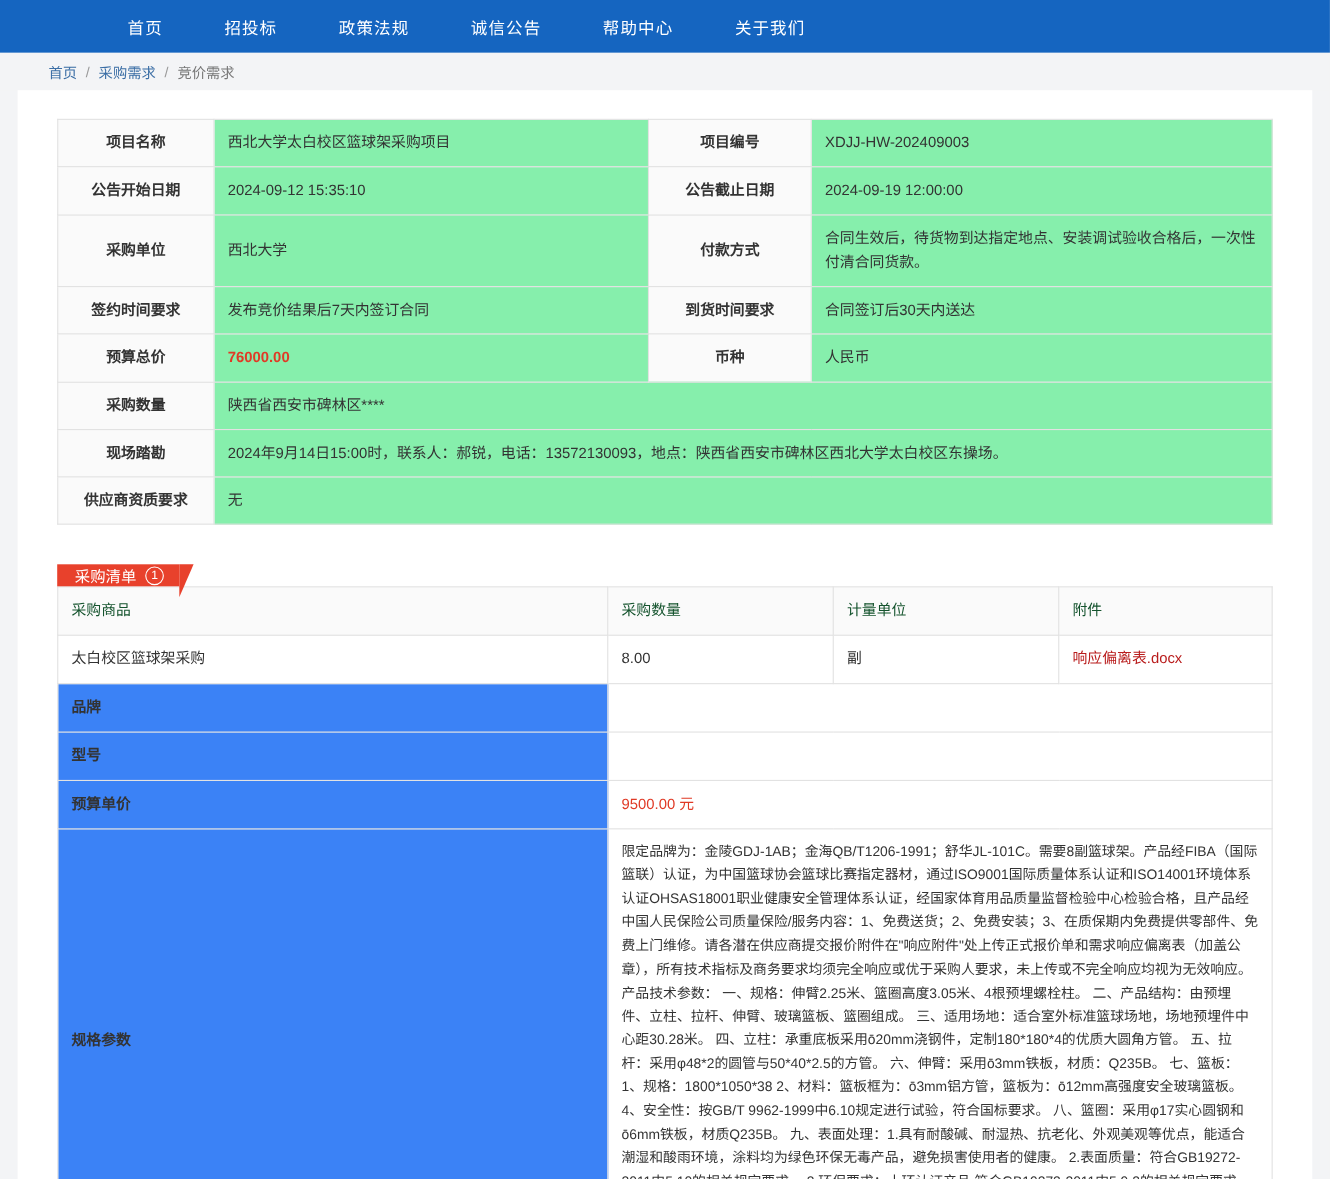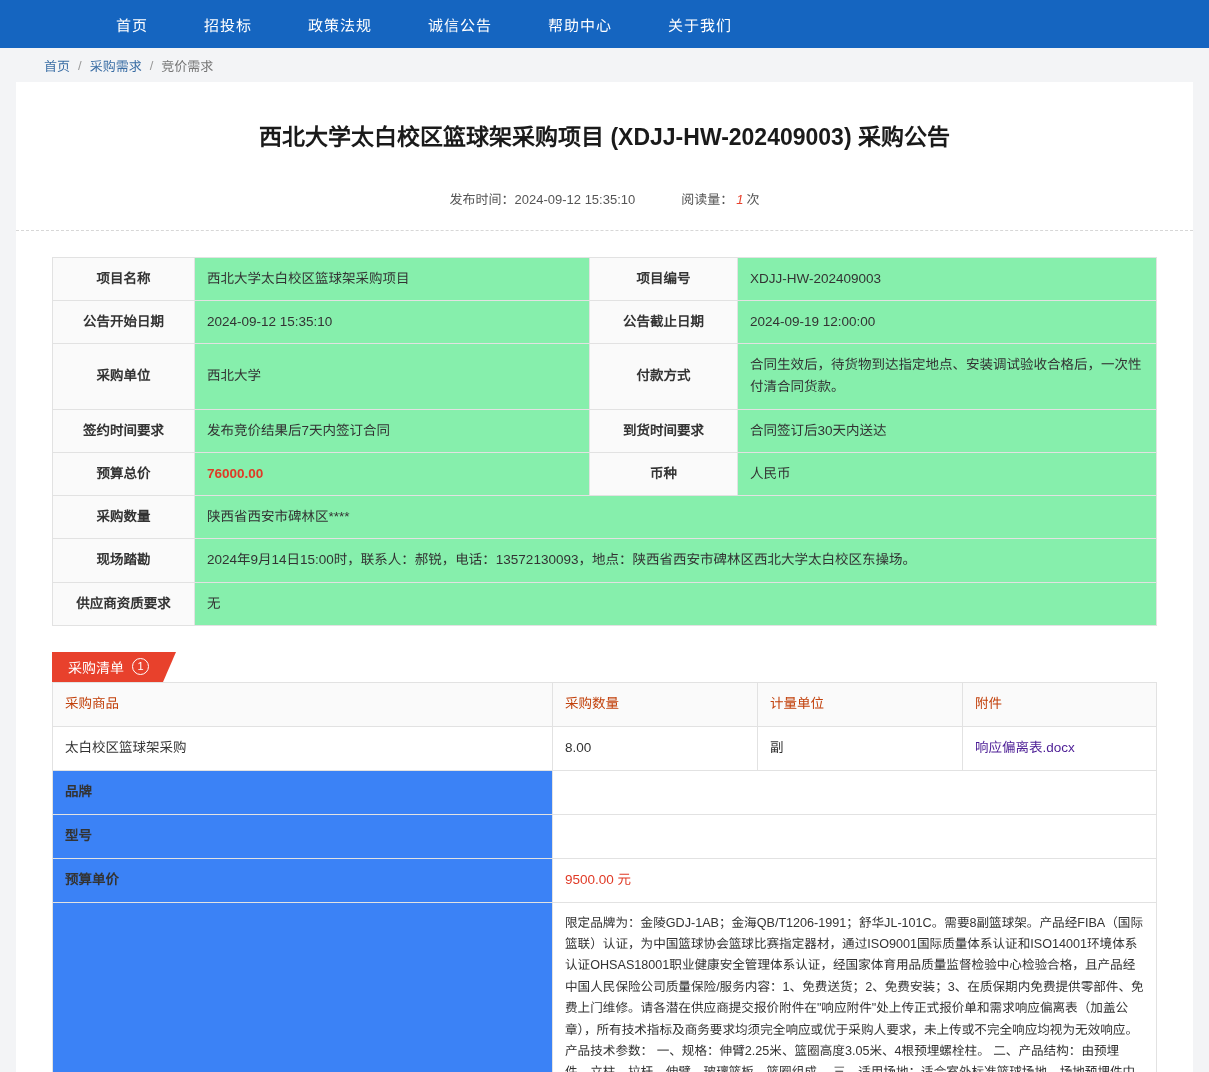--- a/index.html
+++ b/index.html
@@ -108,21 +108,21 @@
   td.val { background: #86efac; }
   .red { color: #e03a26; font-weight: bold; }
 
   
   .list-section { padding: 26px 36px 0 36px; }
   .tab-head { display: flex; align-items: flex-end; height: 30px; }
   .tab-label {
     background: #e8412c;
     color: #fff;
     font-size: 14px;
-    height: 30px;
+    height: 20px;
     display: flex;
     align-items: center;
     padding: 0 14px 0 16px;
     position: relative;
   }
   .tab-label .badge {
     display: inline-flex;
     align-items: center;
     justify-content: center;
     width: 17px; height: 17px;
@@ -150,28 +150,28 @@
   table.goods td, table.goods th {
     border: 1px solid #e2e2e2;
     padding: 10px 12px;
     line-height: 1.7;
     vertical-align: middle;
     text-align: left;
     font-weight: normal;
   }
   table.goods th {
     background: #fafafa;
-    color: #c2410c;
+    color: #14532d;
   }
   table.goods td.rowlbl {
     background: #3b82f6;
     font-weight: bold;
     width: 142px;
   }
-  .link { color: #4c1d95; text-decoration: none; cursor: pointer; }
+  .link { color: #b91c1c; text-decoration: none; cursor: pointer; }
   .spec-text { font-size: 12.6px; line-height: 1.85; text-align: justify; }
 </style>
 </head>
 <body>
 
 <div class="page">
 
   <div class="navbar">
     <div class="nav-item">首页</div>
     <div class="nav-item">招投标</div>
@@ -184,31 +184,20 @@
   <div class="breadcrumb">
     <a>首页</a>
     <span class="sep">/</span>
     <a>采购需求</a>
     <span class="sep">/</span>
     <span class="cur">竞价需求</span>
   </div>
 
   <div class="card">
 
-    <div class="title-block">
-      <div class="doc-title">西北大学太白校区篮球架采购项目 (XDJJ-HW-202409003) 采购公告</div>
-      <div class="meta-line">
-        <div>
-          <span>发布时间：</span><span>2024-09-12 15:35:10</span>
-        </div>
-        <div>
-          <span>阅读量：</span><span class="count">1</span><span>次</span>
-        </div>
-      </div>
-    </div>
 
     <div class="table-wrap">
       <table class="info">
         <colgroup>
           <col style="width:142px">
             <col style="width:395px">
           <col style="width:148px">
             <col>
         </colgroup>
         <tbody>

